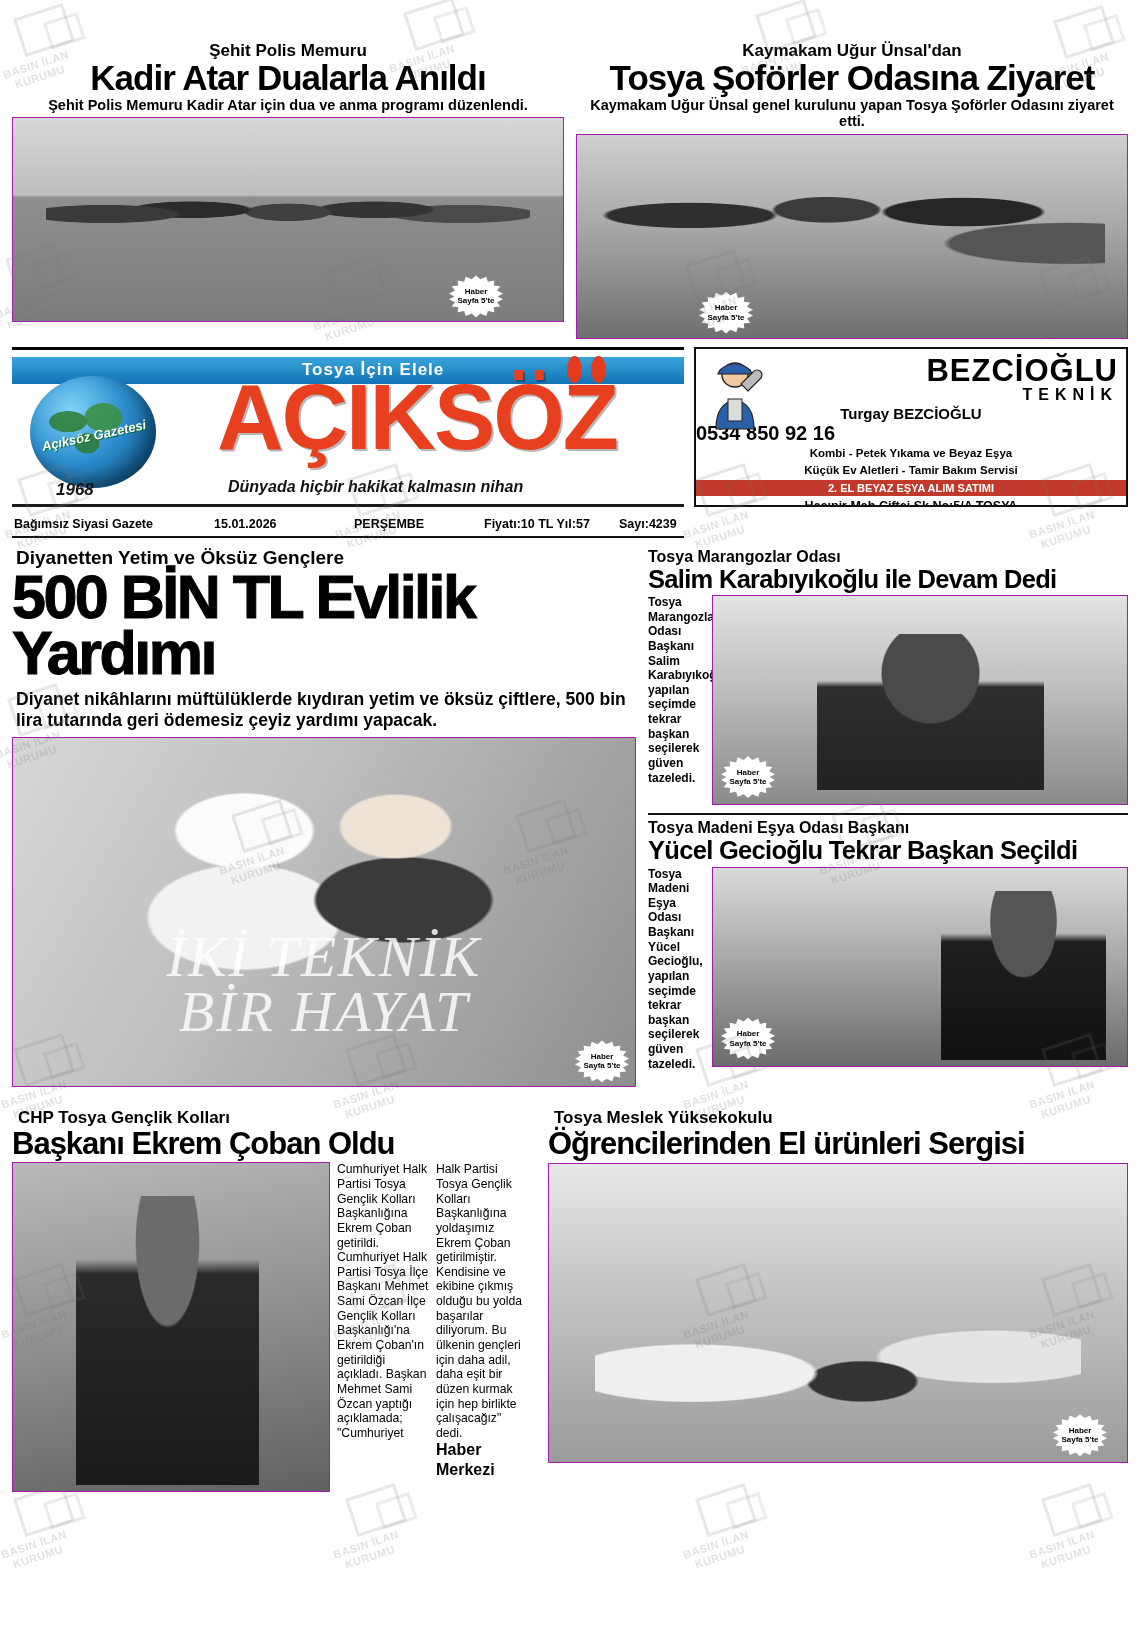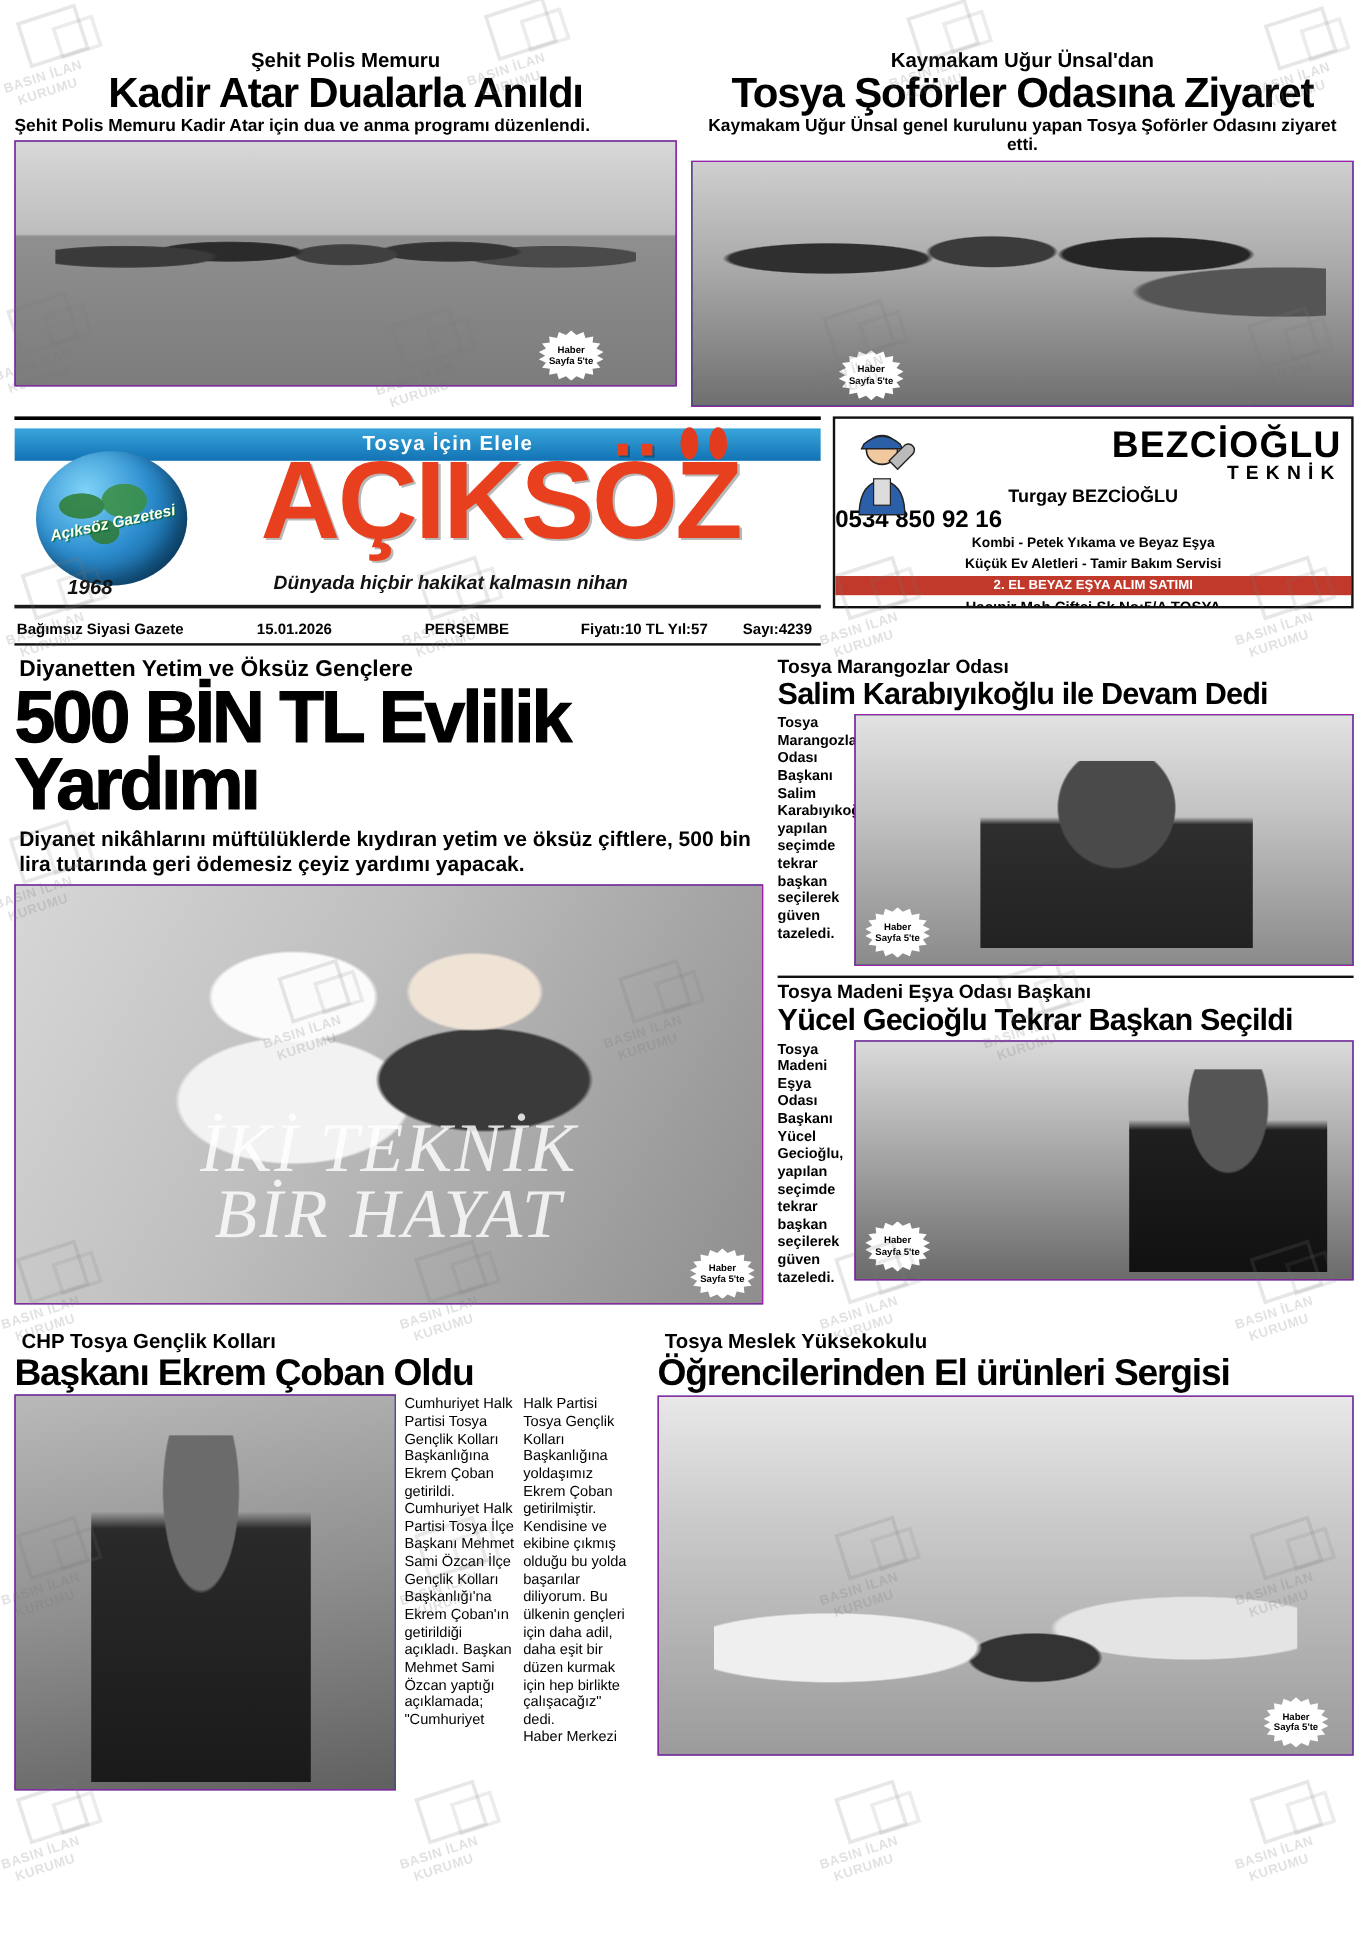--- a/index.html
+++ b/index.html
@@ -232,21 +232,21 @@
 
   
   .bottom { display: flex; gap: 12px; margin-top: 22px; }
   .b-left { width: 524px; }
   .b-right { flex: 1; }
   .b-head { font-size: 31px; font-weight: bold; letter-spacing: -1px; line-height: 1; margin: 0 0 3px 0; }
   .b-flex { display: flex; gap: 7px; margin-top: 3px; }
   .b-photo { width: 318px; height: 330px; position: relative; }
   .b-col { width: 92px; font-size: 12.2px; line-height: 1.2; }
   .b-col p { margin: 0; }
-  .b-credit { font-weight: normal; margin-top: 6px; font-size: 12px; }
+  .b-credit { font-weight: bold; margin-top: 6px; font-size: 16px; }
 
   .br-lede { display: flex; gap: 10px; font-size: 14.5px; font-weight: bold; line-height: 1.18; }
   .br-lede div { width: 50%; }
   .br-photo { height: 300px; margin-top: 4px; position: relative; }
 
   
   .p1 { background:
       linear-gradient(180deg,#d8d8d8 0%,#bdbdbd 38%,#8f8f8f 39%,#7c7c7c 100%); }
   .p1:after{ content:""; position:absolute; left:6%; top:22%; width:88%; height:42%;
       background:
@@ -384,21 +384,21 @@
 KURUMU</div>
 </div>
 
 <div class="page">
 
   <div class="top">
 
     <div class="top-col">
       <div class="kicker" style="text-align:center">Şehit Polis Memuru</div>
       <div class="headline" style="text-align:center">Kadir Atar Dualarla Anıldı</div>
-      <div class="sub" style="text-align:left">Şehit Polis Memuru Kadir Atar için dua ve anma programı düzenlendi.</div>
+      <div class="sub" style="text-align:center">Şehit Polis Memuru Kadir Atar için dua ve anma programı düzenlendi.</div>
       <div class="photo">
         <div class="px p1"></div>
         <div class="badge" style="right:60px; bottom:4px;">
           <span>Haber</span>
           <span>Sayfa 5'te</span>
         </div>
       </div>
     </div>
 
     <div class="top-col">

